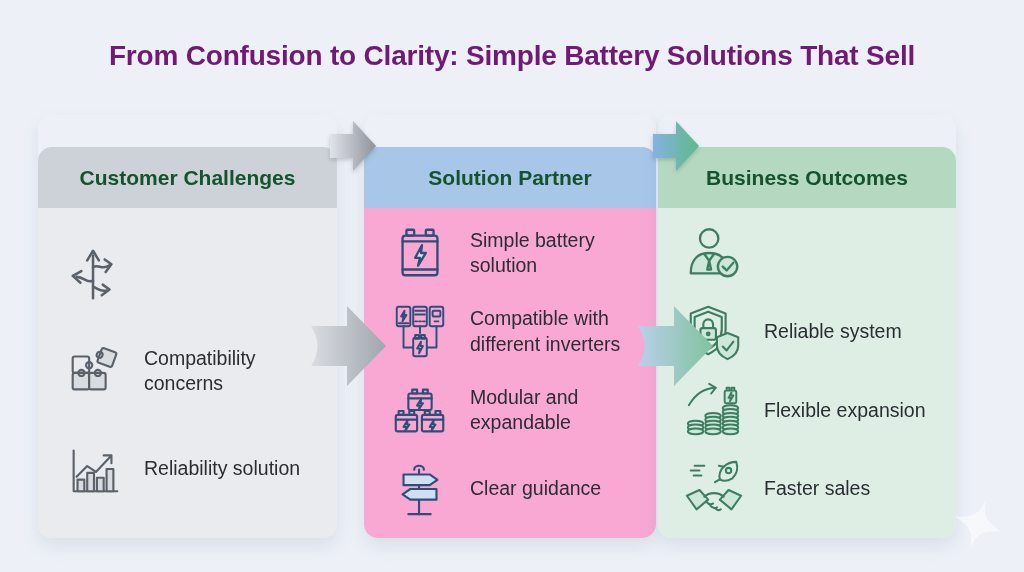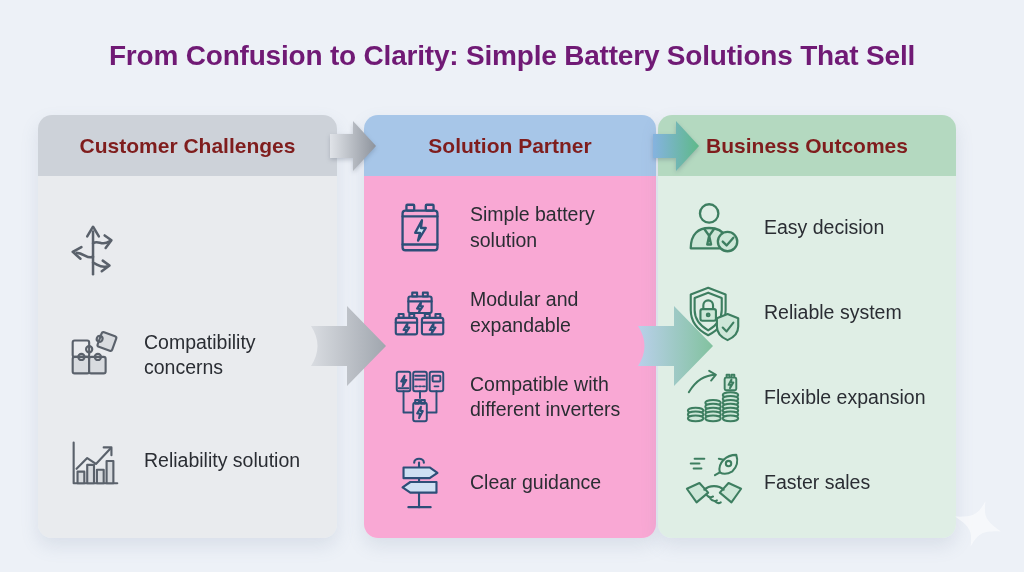--- a/index.html
+++ b/index.html
@@ -20,21 +20,21 @@
     border-radius:14px;
     box-shadow:0 8px 18px rgba(110,130,160,0.16);
     display:flex;flex-direction:column;
   }
   .panel.c0{left:38px;width:299px;}
   .panel.c1{left:364px;width:292px;}
   .panel.c2{left:658px;width:298px;}
   .col-header{
     height:61px;flex:0 0 61px;border-radius:14px 14px 0 0;
     display:flex;align-items:center;justify-content:center;
-    font-size:21px;font-weight:700;color:#7f1d1d;
+    font-size:21px;font-weight:700;color:#14532d;margin-top:32px;
   }
   .col-body{
     flex:1;border-radius:0 0 14px 14px;
     display:flex;flex-direction:column;justify-content:space-evenly;
     padding:6px 0 10px 0;
   }
   .item{
     display:flex;align-items:center;gap:18px;
     padding-left:24px;min-height:78px;
   }
@@ -145,20 +145,40 @@
     <rect class="nf" x="38" y="8" width="8" height="6" rx="1"></rect>
     <rect class="nf" x="14" y="14" width="36" height="41" rx="3"></rect>
     <path class="nf" d="M14 20 H50 M14 49 H50"></path>
     <path class="if" d="M34 24 L27 37 H32 L30 45 L38 32 H33 Z"></path>
   </svg>
           </span>
           <span class="label">Simple battery solution</span>
         </div>
         <div class="item">
           <span class="icon">
+            <svg width="62" height="62" viewBox="0 0 64 64" fill="none" stroke="currentColor" stroke-width="2" stroke-linecap="round" stroke-linejoin="round">
+    <rect class="nf" x="8" y="6" width="14" height="20" rx="2"></rect>
+    <path class="if" d="M16 10 L12.5 16 H15 L14 21 L18 14.5 H15.5 Z"></path>
+    <path class="nf" d="M10 23 H20"></path>
+    <rect class="nf" x="25" y="6" width="14" height="20" rx="2"></rect>
+    <path class="nf" d="M27 10 H37 M27 14 H37 M27 21 H29 M31 21 H33 M35 21 H37"></path>
+    <rect class="nf" x="42" y="6" width="14" height="20" rx="2"></rect>
+    <rect class="nf" x="45" y="10" width="8" height="6" rx="1"></rect>
+    <path class="nf" d="M47 21 H51"></path>
+    <path class="nf" d="M15 26 V48 H24 M32 26 V33 M49 26 V48 H40"></path>
+    <rect class="nf" x="27" y="35" width="4" height="4"></rect>
+    <rect class="nf" x="33" y="35" width="4" height="4"></rect>
+    <rect class="nf" x="25" y="38" width="14" height="19" rx="2"></rect>
+    <path class="if" d="M33 42 L29 49 H32 L31 54 L35 46.5 H32.5 Z"></path>
+  </svg>
+          </span>
+          <span class="label">Compatible with different inverters</span>
+        </div>
+        <div class="item">
+          <span class="icon">
             <svg width="62" height="62" viewBox="0 0 64 64" fill="none" stroke="currentColor" stroke-width="2.2" stroke-linecap="round" stroke-linejoin="round">
     <rect class="nf" x="24" y="11" width="5" height="4"></rect>
     <rect class="nf" x="35" y="11" width="5" height="4"></rect>
     <rect class="nf" x="20" y="15" width="24" height="17" rx="2"></rect>
     <path class="nf" d="M20 20 H44"></path>
     <path class="if" d="M33 21 L29 27.5 H32 L31 31 L35 25 H32.5 Z"></path>
     <rect class="nf" x="10" y="33" width="5" height="4"></rect>
     <rect class="nf" x="21" y="33" width="5" height="4"></rect>
     <rect class="nf" x="7" y="37" width="22" height="17" rx="2"></rect>
     <path class="nf" d="M7 42 H29"></path>
@@ -167,40 +187,20 @@
     <rect class="nf" x="48" y="33" width="5" height="4"></rect>
     <rect class="nf" x="34" y="37" width="22" height="17" rx="2"></rect>
     <path class="nf" d="M34 42 H56"></path>
     <path class="if" d="M46 43 L42 49.5 H45 L44 53 L48 47 H45.5 Z"></path>
   </svg>
           </span>
           <span class="label">Modular and expandable</span>
         </div>
         <div class="item">
           <span class="icon">
-            <svg width="62" height="62" viewBox="0 0 64 64" fill="none" stroke="currentColor" stroke-width="2" stroke-linecap="round" stroke-linejoin="round">
-    <rect class="nf" x="8" y="6" width="14" height="20" rx="2"></rect>
-    <path class="if" d="M16 10 L12.5 16 H15 L14 21 L18 14.5 H15.5 Z"></path>
-    <path class="nf" d="M10 23 H20"></path>
-    <rect class="nf" x="25" y="6" width="14" height="20" rx="2"></rect>
-    <path class="nf" d="M27 10 H37 M27 14 H37 M27 21 H29 M31 21 H33 M35 21 H37"></path>
-    <rect class="nf" x="42" y="6" width="14" height="20" rx="2"></rect>
-    <rect class="nf" x="45" y="10" width="8" height="6" rx="1"></rect>
-    <path class="nf" d="M47 21 H51"></path>
-    <path class="nf" d="M15 26 V48 H24 M32 26 V33 M49 26 V48 H40"></path>
-    <rect class="nf" x="27" y="35" width="4" height="4"></rect>
-    <rect class="nf" x="33" y="35" width="4" height="4"></rect>
-    <rect class="nf" x="25" y="38" width="14" height="19" rx="2"></rect>
-    <path class="if" d="M33 42 L29 49 H32 L31 54 L35 46.5 H32.5 Z"></path>
-  </svg>
-          </span>
-          <span class="label">Compatible with different inverters</span>
-        </div>
-        <div class="item">
-          <span class="icon">
             <svg width="62" height="62" viewBox="0 0 64 64" fill="none" stroke="currentColor" stroke-width="2.2" stroke-linecap="round" stroke-linejoin="round">
     <path class="nf" d="M31 12 V58"></path>
     <path class="nf" d="M26 12 A5 4 0 0 1 36 12"></path>
     <polygon class="if" points="15,17 42,17 50,22.5 42,28 15,28"></polygon>
     <polygon class="if" points="49,32 22,32 14,37.5 22,43 49,43"></polygon>
     <path class="nf" d="M20 58 H43"></path>
   </svg>
           </span>
           <span class="label">Clear guidance</span>
         </div>
@@ -214,21 +214,20 @@
           <span class="icon">
             <svg width="62" height="62" viewBox="0 0 64 64" fill="none" stroke="currentColor" stroke-width="2.4" stroke-linecap="round" stroke-linejoin="round">
     <circle class="nf" cx="27" cy="17" r="9.5"></circle>
     <path class="if" d="M8 53 C8 38 16 32 27 32 C35 32 41 35 44 41 L44 53 Z"></path>
     <path class="nf" d="M22 33 L27 40 L32 33"></path>
     <path class="if" d="M27 40 L25 49 H29 Z"></path>
     <circle class="if" cx="46" cy="46" r="10"></circle>
     <path class="nf" d="M41 46 L45 50 L52 42"></path>
   </svg>
           </span>
-          <span class="label">Easy decision</span>
         </div>
         <div class="item">
           <span class="icon">
             <svg width="62" height="62" viewBox="0 0 64 64" fill="none" stroke="currentColor" stroke-width="2.2" stroke-linecap="round" stroke-linejoin="round">
     <path class="nf" d="M26 6 L44 13 V29 C44 43 36 50 26 55 C16 50 8 43 8 29 V13 Z"></path>
     <path class="nf" d="M26 11 L40 16.5 V29 C40 40 33 46 26 50 C19 46 12 40 12 29 V16.5 Z"></path>
     <path class="nf" d="M21 28 V24 A5 5 0 0 1 31 24 V28"></path>
     <rect class="if" x="18" y="28" width="16" height="12" rx="2"></rect>
     <circle class="nf" cx="26" cy="34" r="1.4"></circle>
     <path class="if" d="M46 33 L57 37.5 V46 C57 53 52 57.5 46 60 C40 57.5 35 53 35 46 V37.5 Z"></path>

